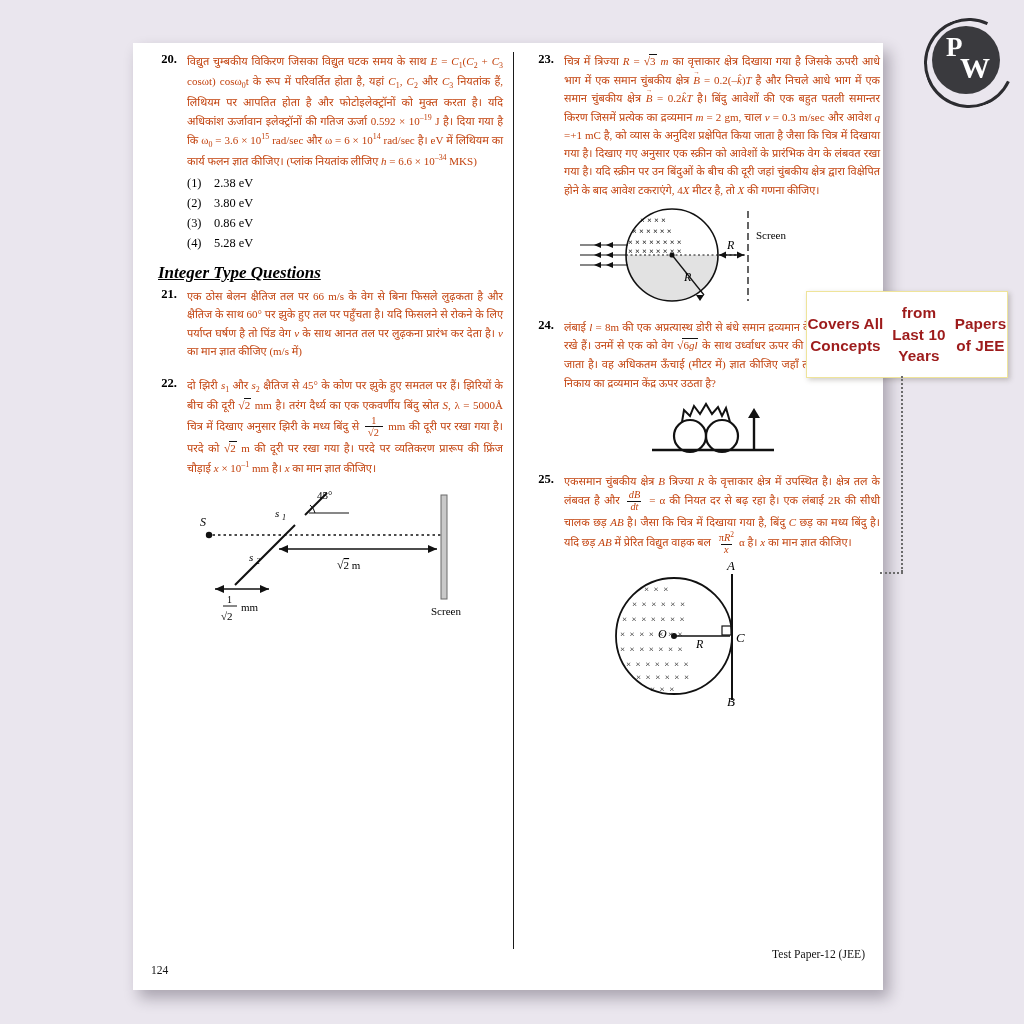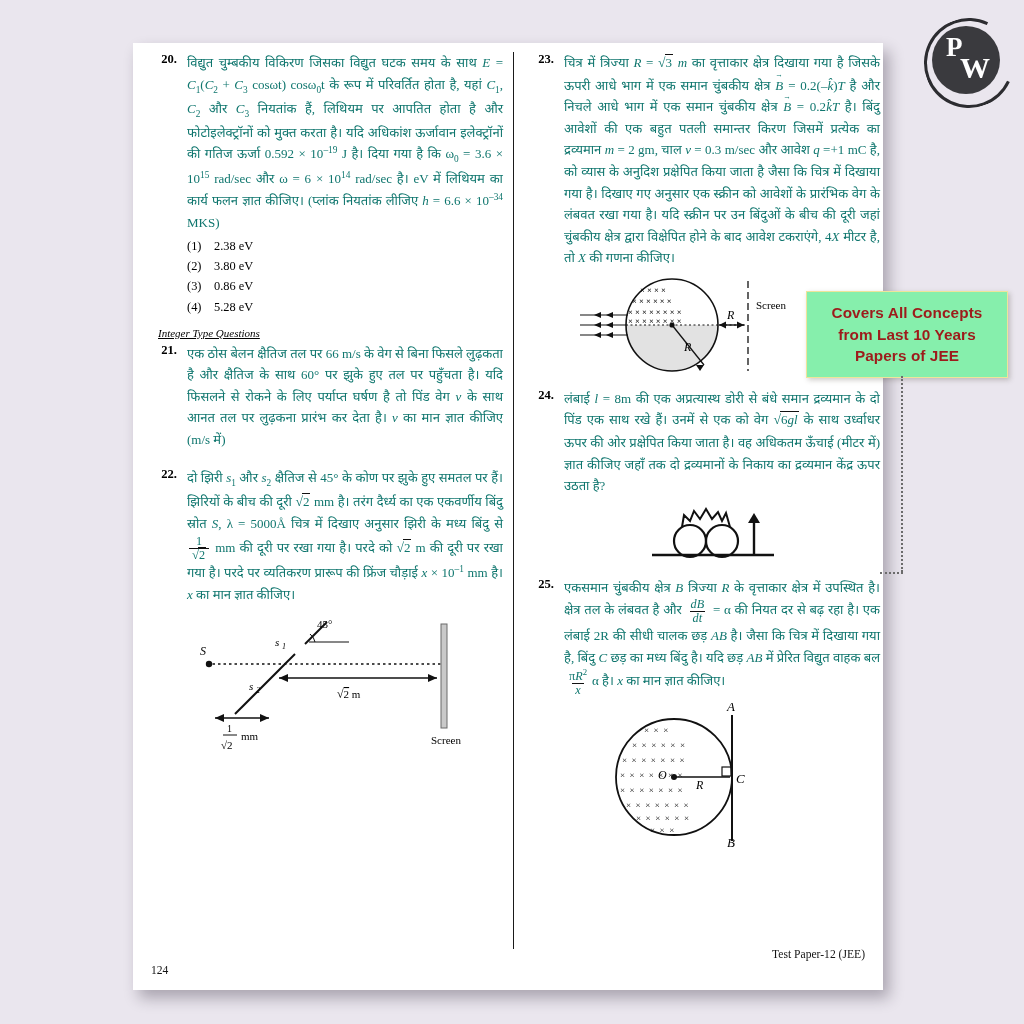--- a/index.html
+++ b/index.html
@@ -36,32 +36,32 @@
   .col{position:absolute;top:9px;width:352px;}
   #col-left{left:18px;}
   #col-right{left:395px;}
 
   
   .q{position:relative;margin-bottom:4px;}
   .qnum{position:absolute;left:0;top:0;width:26px;text-align:right;
         font-weight:bold;font-size:12.6px;font-family:"Liberation Serif",serif;}
   .qbody{margin-left:36px;}
   .qtext{
-    font-size:13px;line-height:1.66;text-align:justify;text-align-last:left;
-    color:#0f766e;font-family:"Liberation Serif",serif;
+    font-size:11px;line-height:1.66;text-align:justify;text-align-last:left;
+    color:#c2410c;font-family:"Liberation Serif",serif;
   }
   .qtext.j-all{text-align:justify;}
   .opts{margin-top:3px;font-size:12.4px;line-height:1.62;}
   .opt{display:flex;}
   .opt .oi{width:27px;}
   .opt .ov{}
 
   .section-head{
-    font-weight:normal;font-style:italic;text-decoration:underline;
-    font-size:11px;margin:10px 0 4px 7px;font-family:"Liberation Serif",serif;
+    font-weight:bold;font-style:italic;text-decoration:underline;
+    font-size:17px;margin:10px 0 4px 7px;font-family:"Liberation Serif",serif;
   }
 
   i.v{font-style:italic;}
   .sup{font-size:.72em;vertical-align:super;}
   .sub{font-size:.72em;vertical-align:sub;}
 
   
   .rad{display:inline-block;white-space:nowrap;}
   .rad>.rs{font-size:1.05em;}
   .rad>.rb{border-top:1px solid #111;padding:0 1px 0 1px;margin-left:-1px;}
@@ -74,23 +74,23 @@
 
   .vecb{position:relative;display:inline-block;font-style:italic;}
   .vecb::after{content:"→";position:absolute;left:0;top:-.72em;font-size:.58em;font-style:normal;}
 
   
   .figwrap{position:relative;width:100%;}
 
   
   #banner{
     position:absolute;left:806px;top:291px;width:200px;height:85px;
-    background:#86efac;border:1px solid #efe49a;
+    background:#ffffff;border:1px solid #efe49a;
     box-shadow:2px 2px 5px rgba(60,50,40,.25);
-    display:flex;flex-direction:column;align-items:center;justify-content:center;
+    display:flex;flex-direction:row;align-items:center;justify-content:center;
     font-family:"Liberation Sans",sans-serif;
     color:#9d1b1b;font-weight:bold;font-size:15.3px;line-height:1.42;
     text-align:center;letter-spacing:.1px;
   }
   #cutline{position:absolute;left:901px;top:376px;width:1px;height:196px;
      border-left:2px dotted #6b6b6b;}
   #cutline-h{position:absolute;left:880px;top:572px;width:23px;height:1px;
      border-top:2px dotted #6b6b6b;}
 
   

